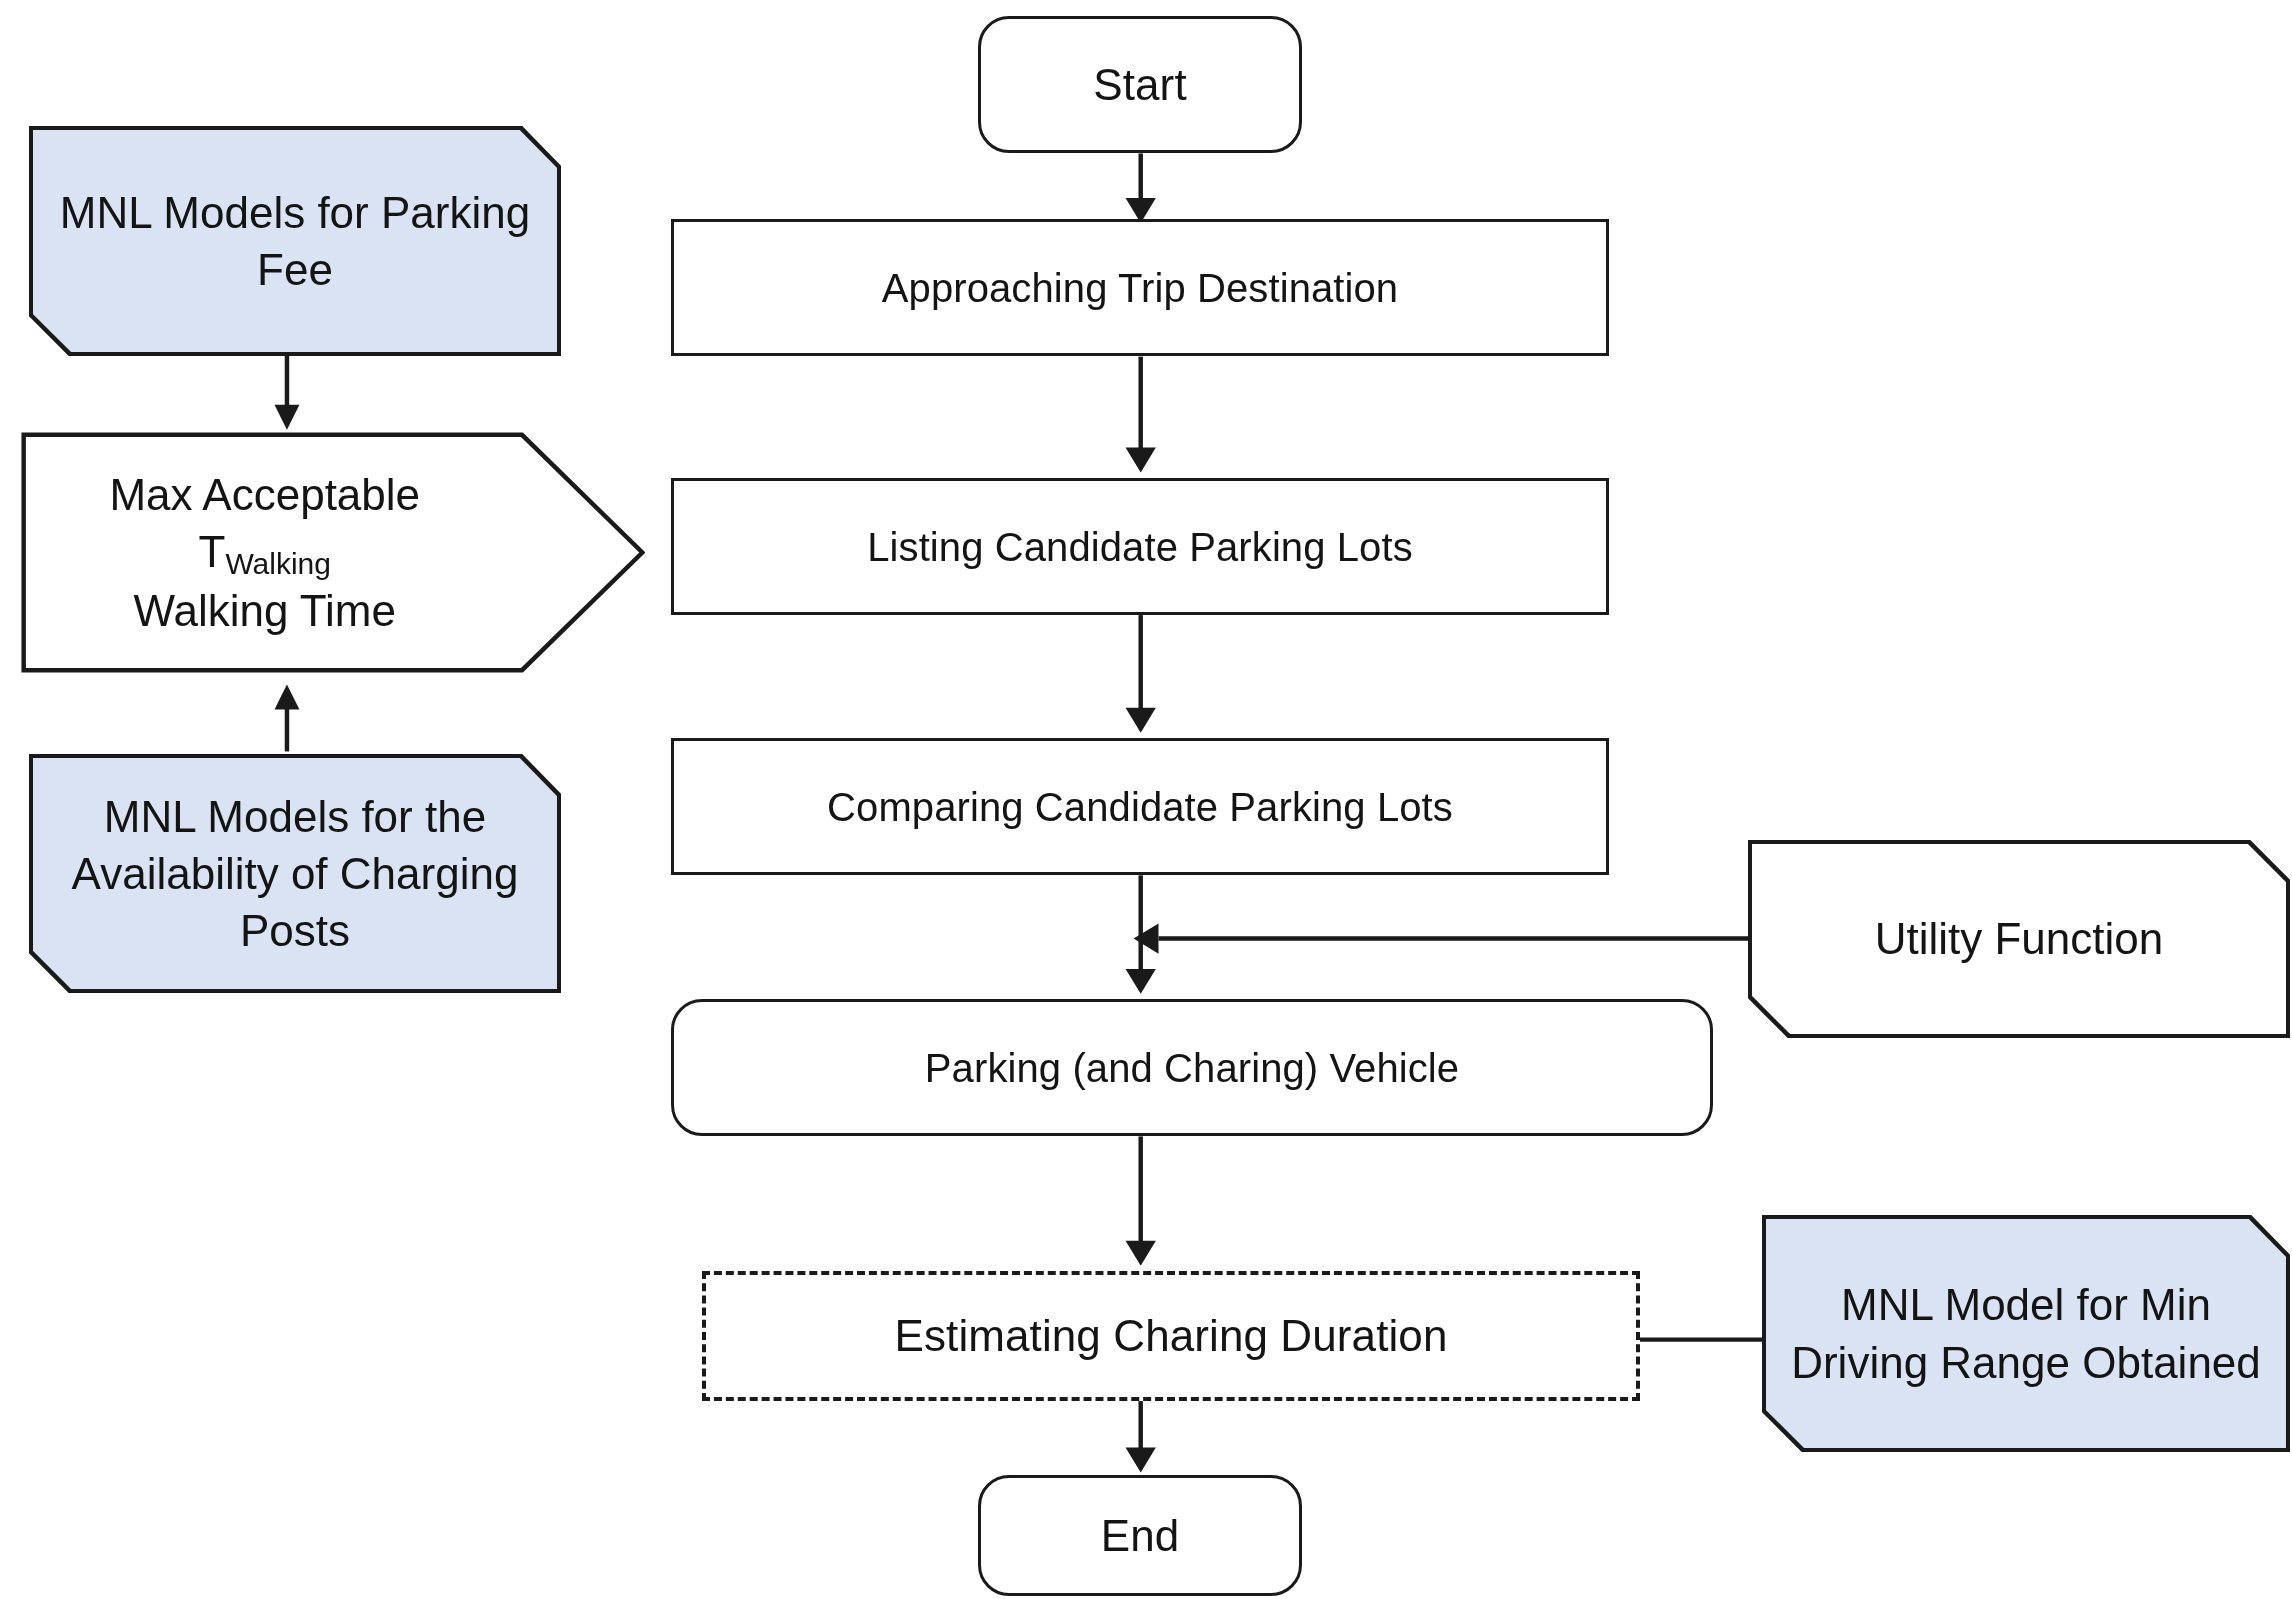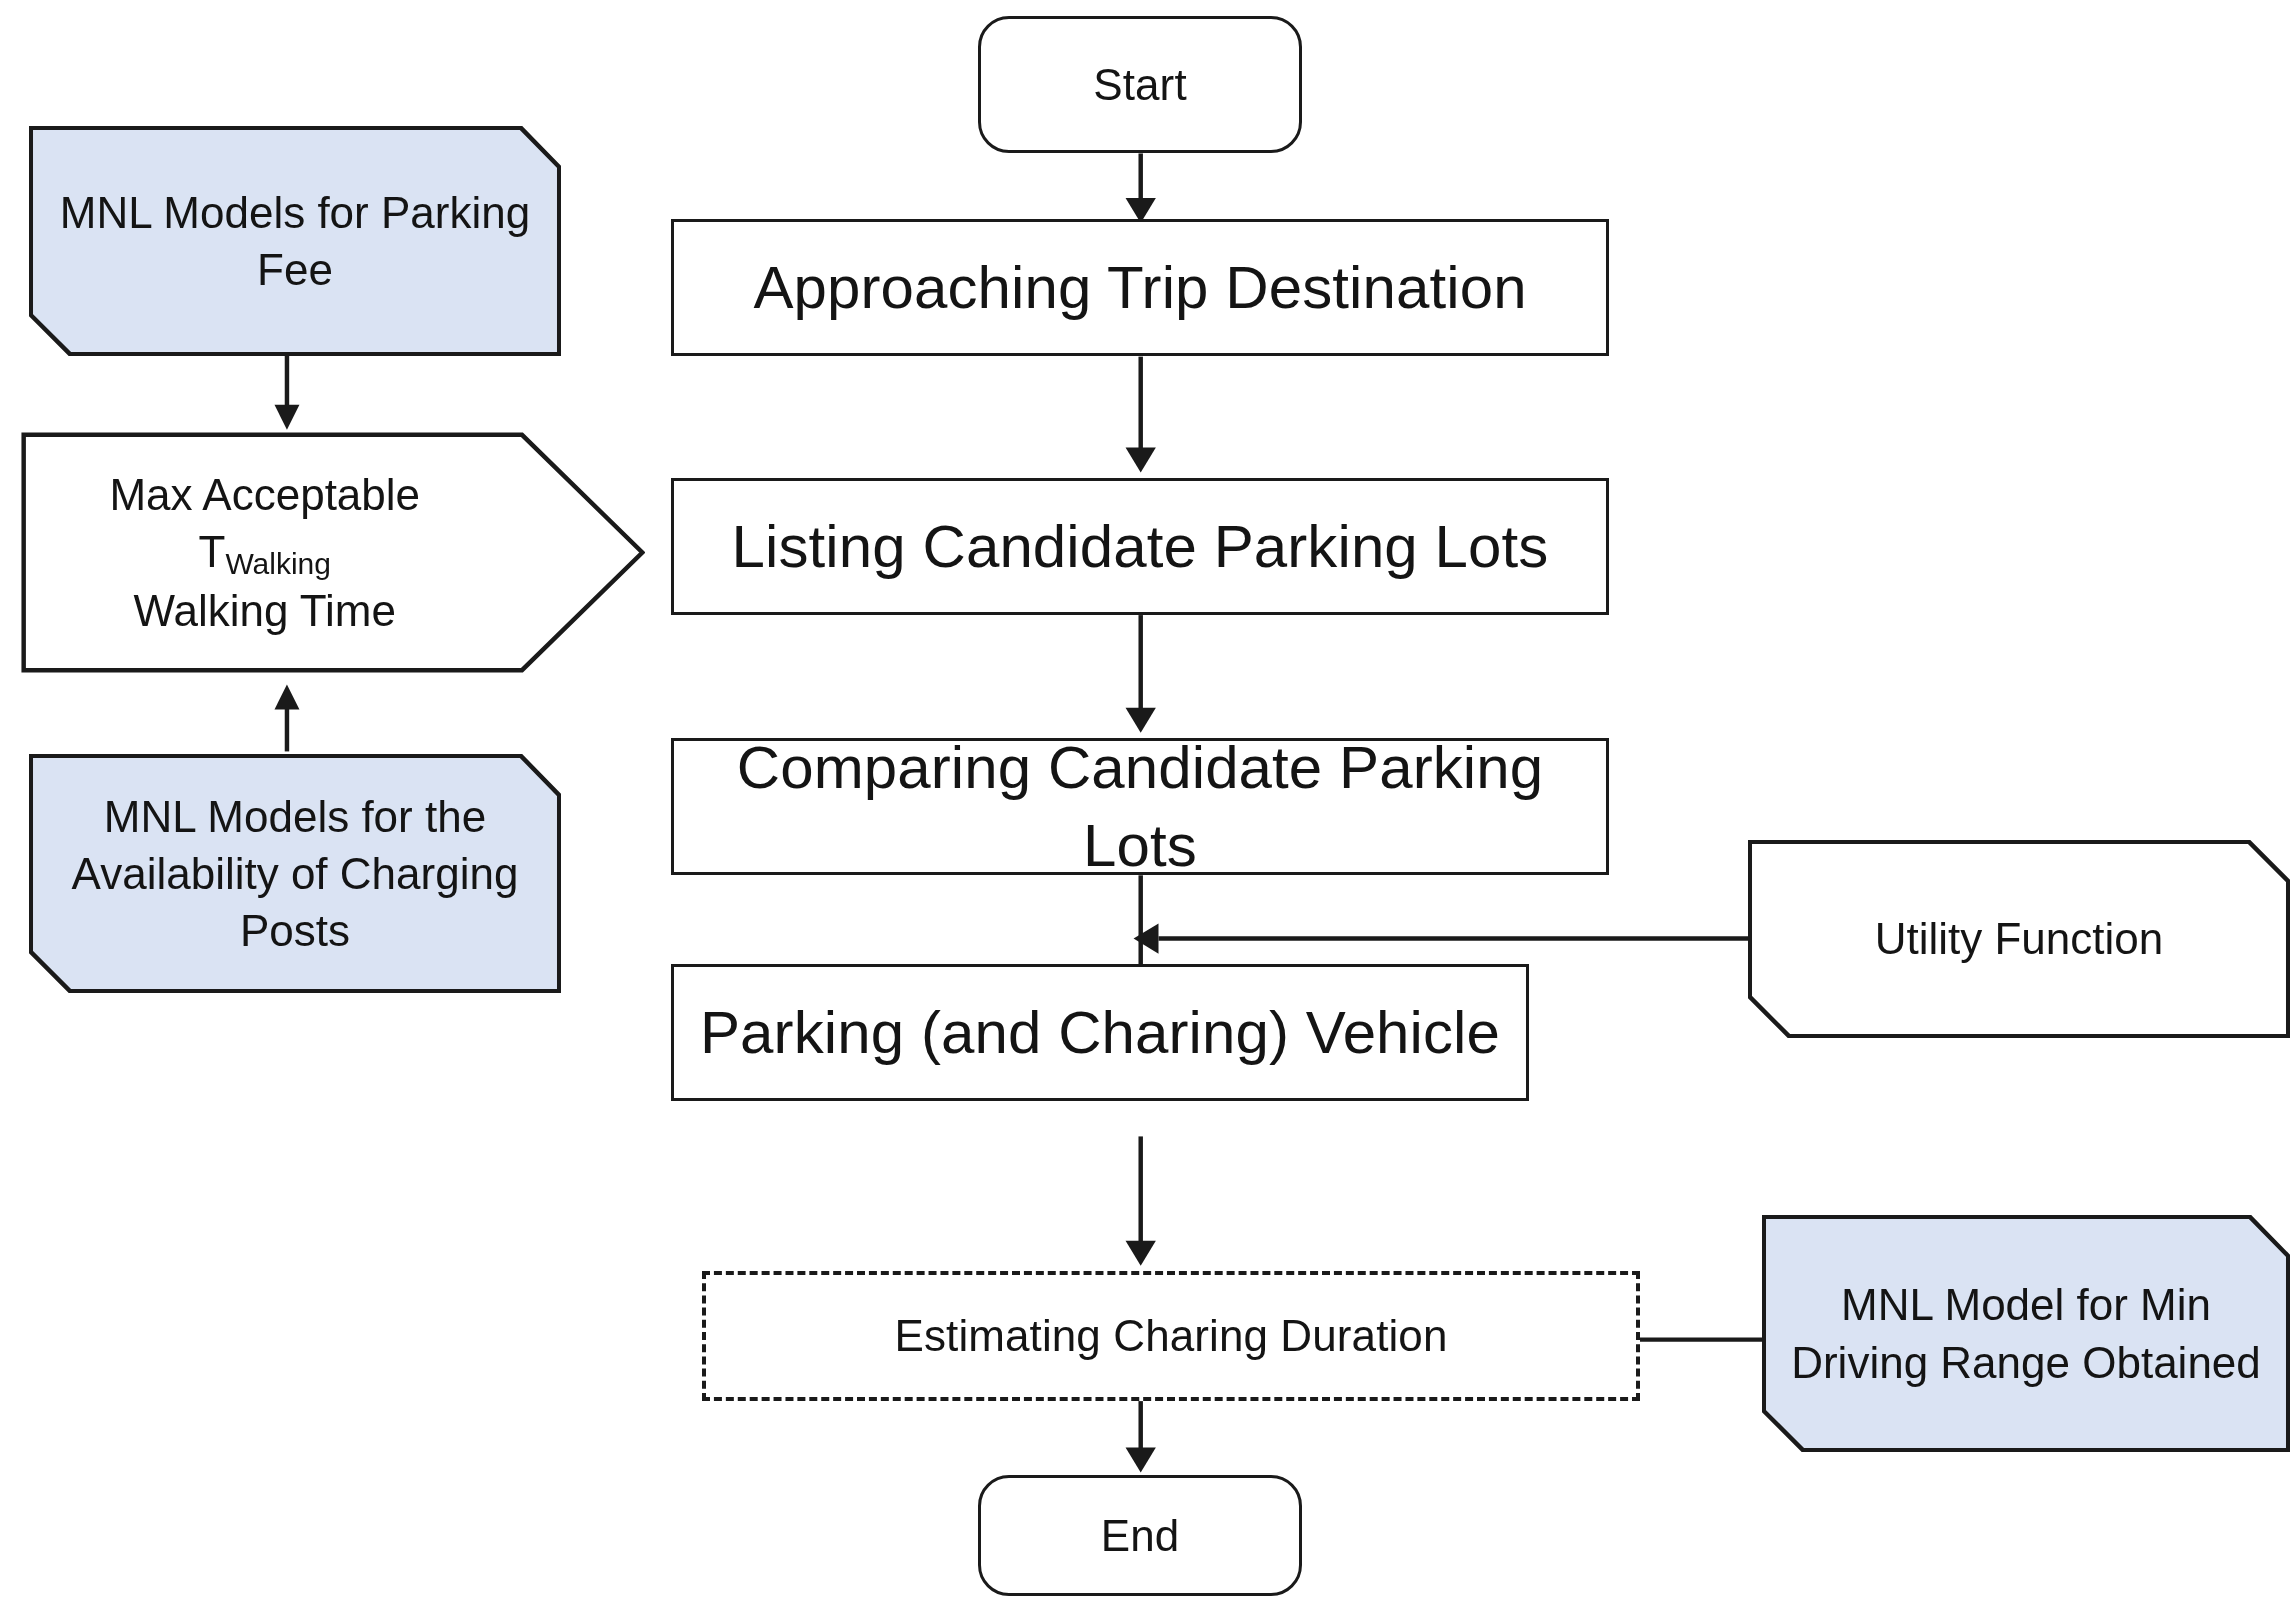--- a/index.html
+++ b/index.html
@@ -23,21 +23,21 @@
     justify-content: center;
     text-align: center;
     color: #141414;
     line-height: 1.30;
     letter-spacing: 0.1px;
   }
   
   .proc {
     border: 3.6px solid #1a1a1a;
     background: #ffffff;
-    font-size: 60px;
+    font-size: 40px;
   }
   
   .term {
     border: 3.6px solid #1a1a1a;
     background: #ffffff;
     border-radius: 31px;
     font-size: 44px;
   }
   
   .dashed {
@@ -168,21 +168,21 @@
   </div>
 
   <div class="node proc" style="left:671px; top:478px; width:938px; height:137px;">
     <span>Listing Candidate Parking Lots</span>
   </div>
 
   <div class="node proc" style="left:671px; top:738px; width:938px; height:137px;">
     <span>Comparing Candidate Parking Lots</span>
   </div>
 
-  <div class="node proc" style="left:671px; top:964px; width:858px; height:137px;">
+  <div class="node proc" style="left:671px; top:999px; width:1042px; height:137px;border-radius:31px;">
     <span>Parking (and Charing) Vehicle</span>
   </div>
 
   <div class="node dashed" style="left:702px; top:1271px; width:938px; height:130px;justify-content:center;">
     <span>Estimating Charing Duration</span>
   </div>
 
   <div class="node term" style="left:978px; top:1475px; width:324px; height:121px;">
     <span>End</span>
   </div>

